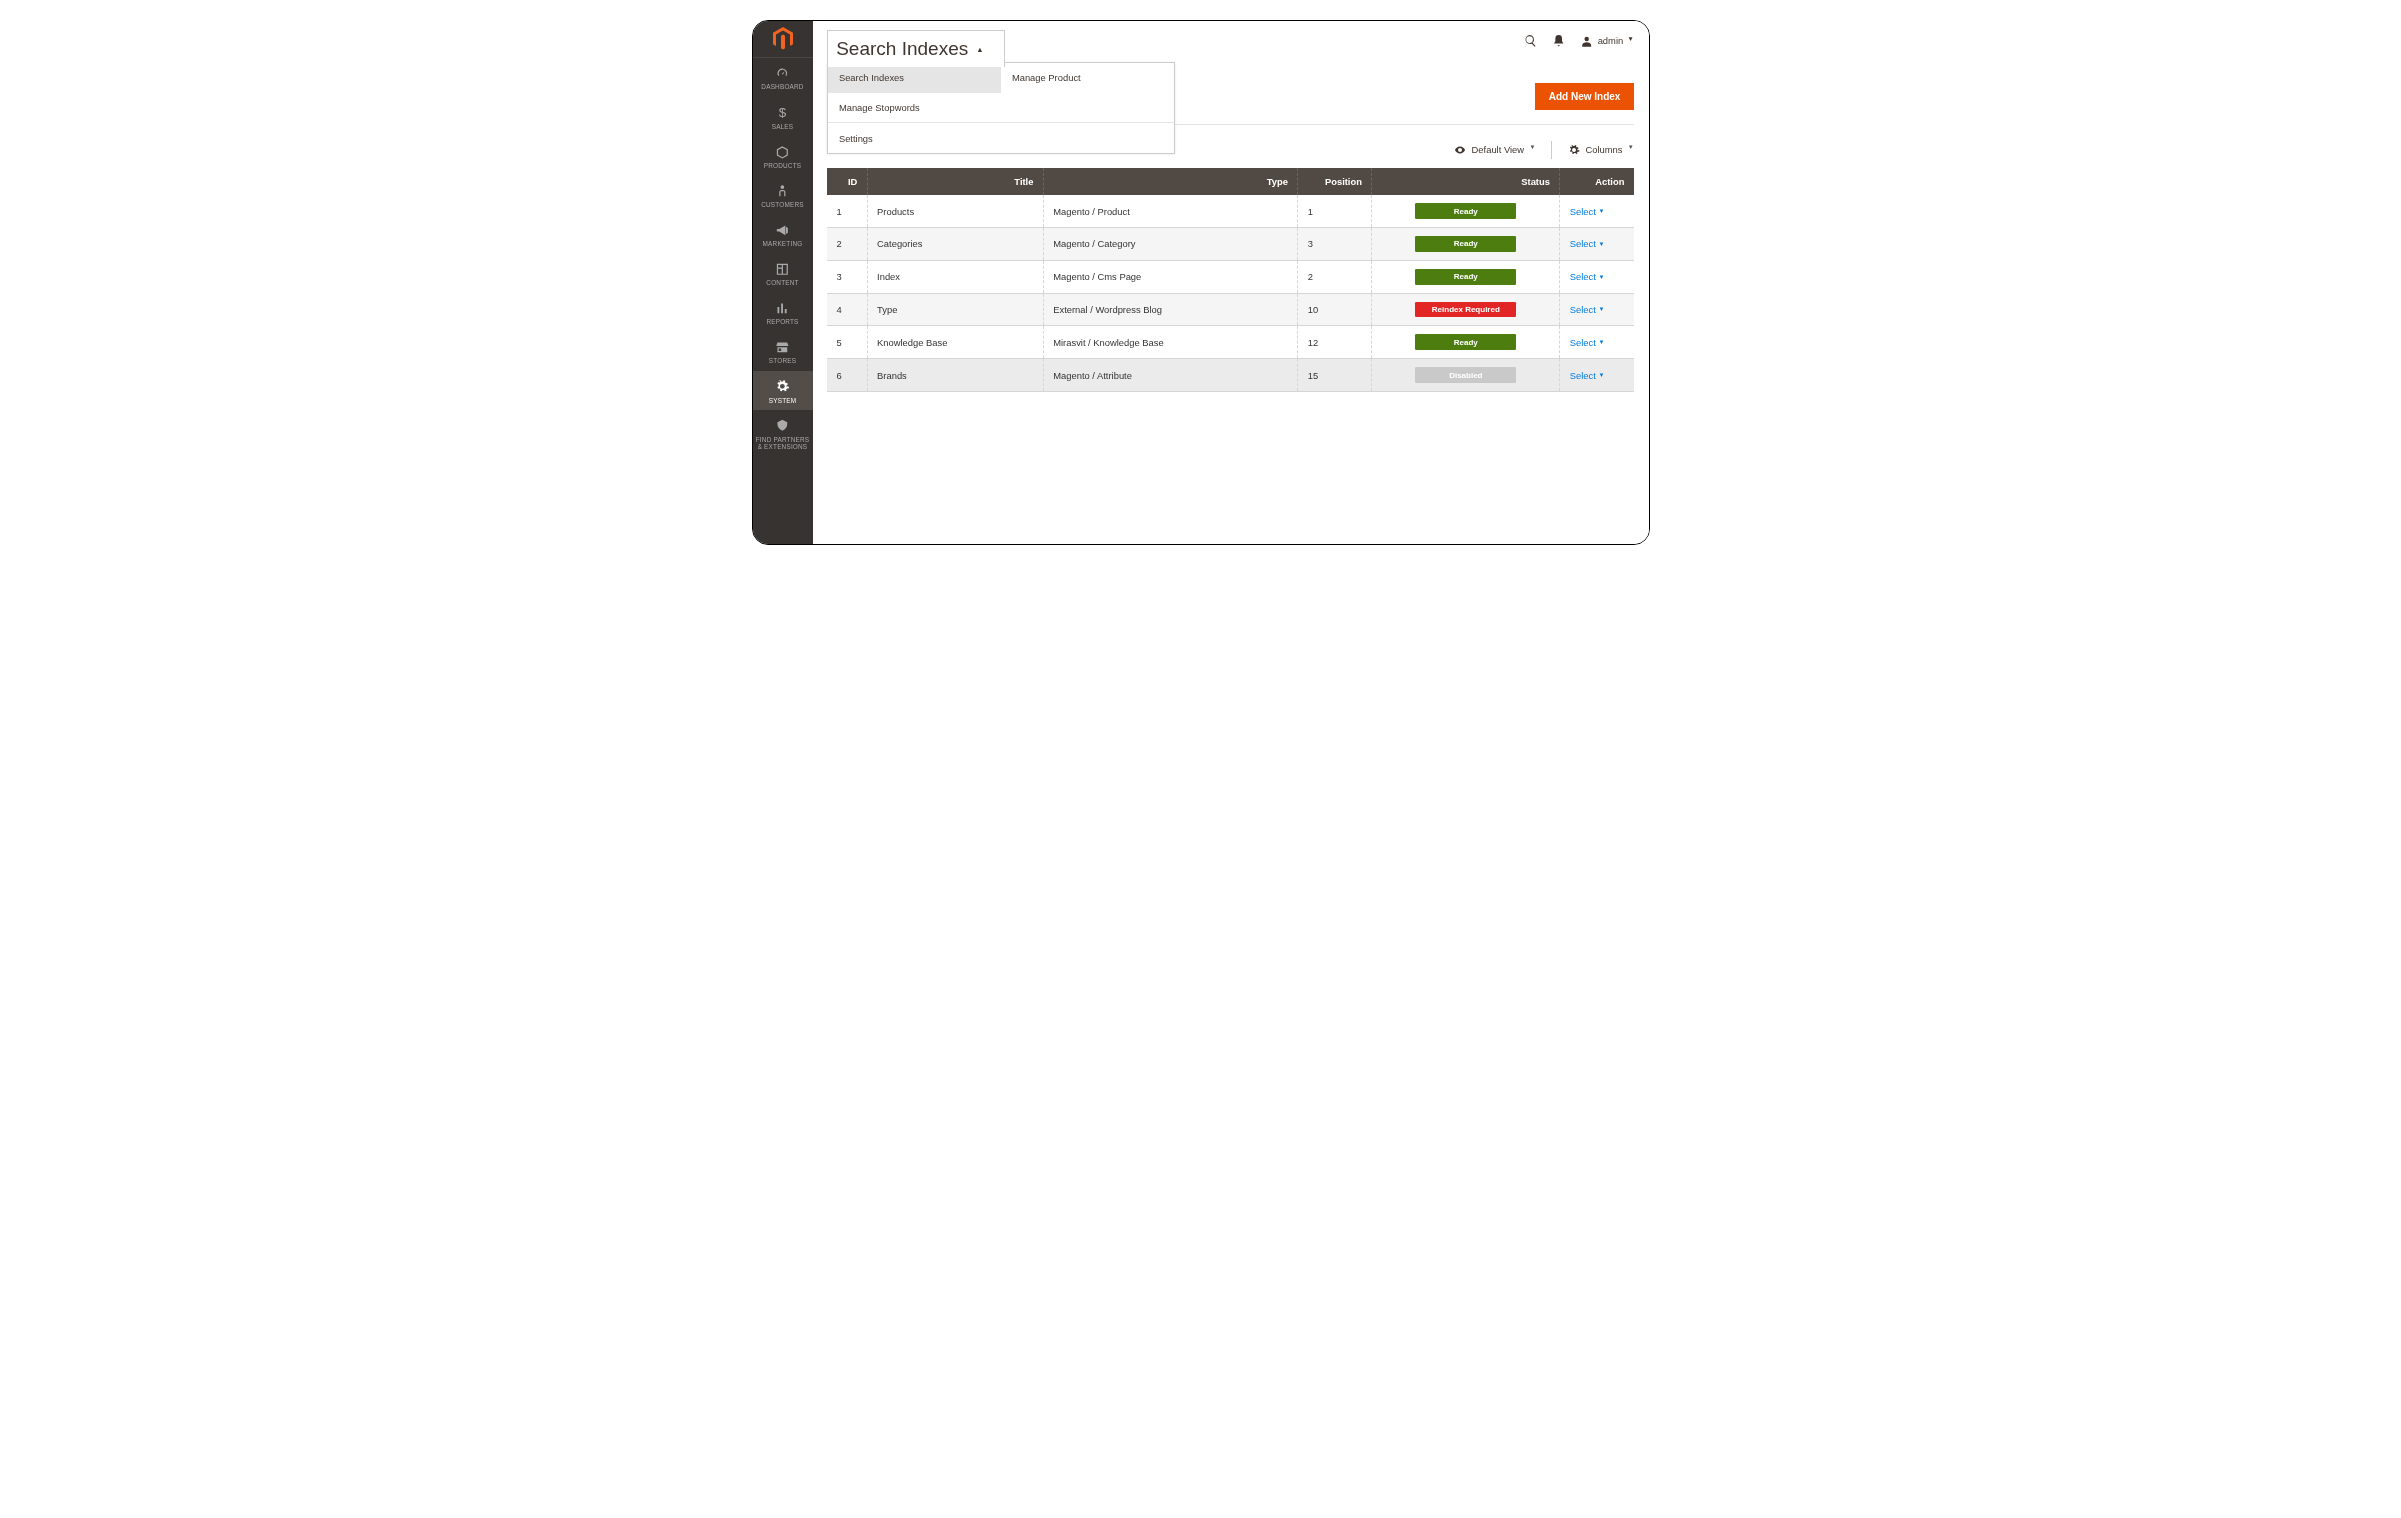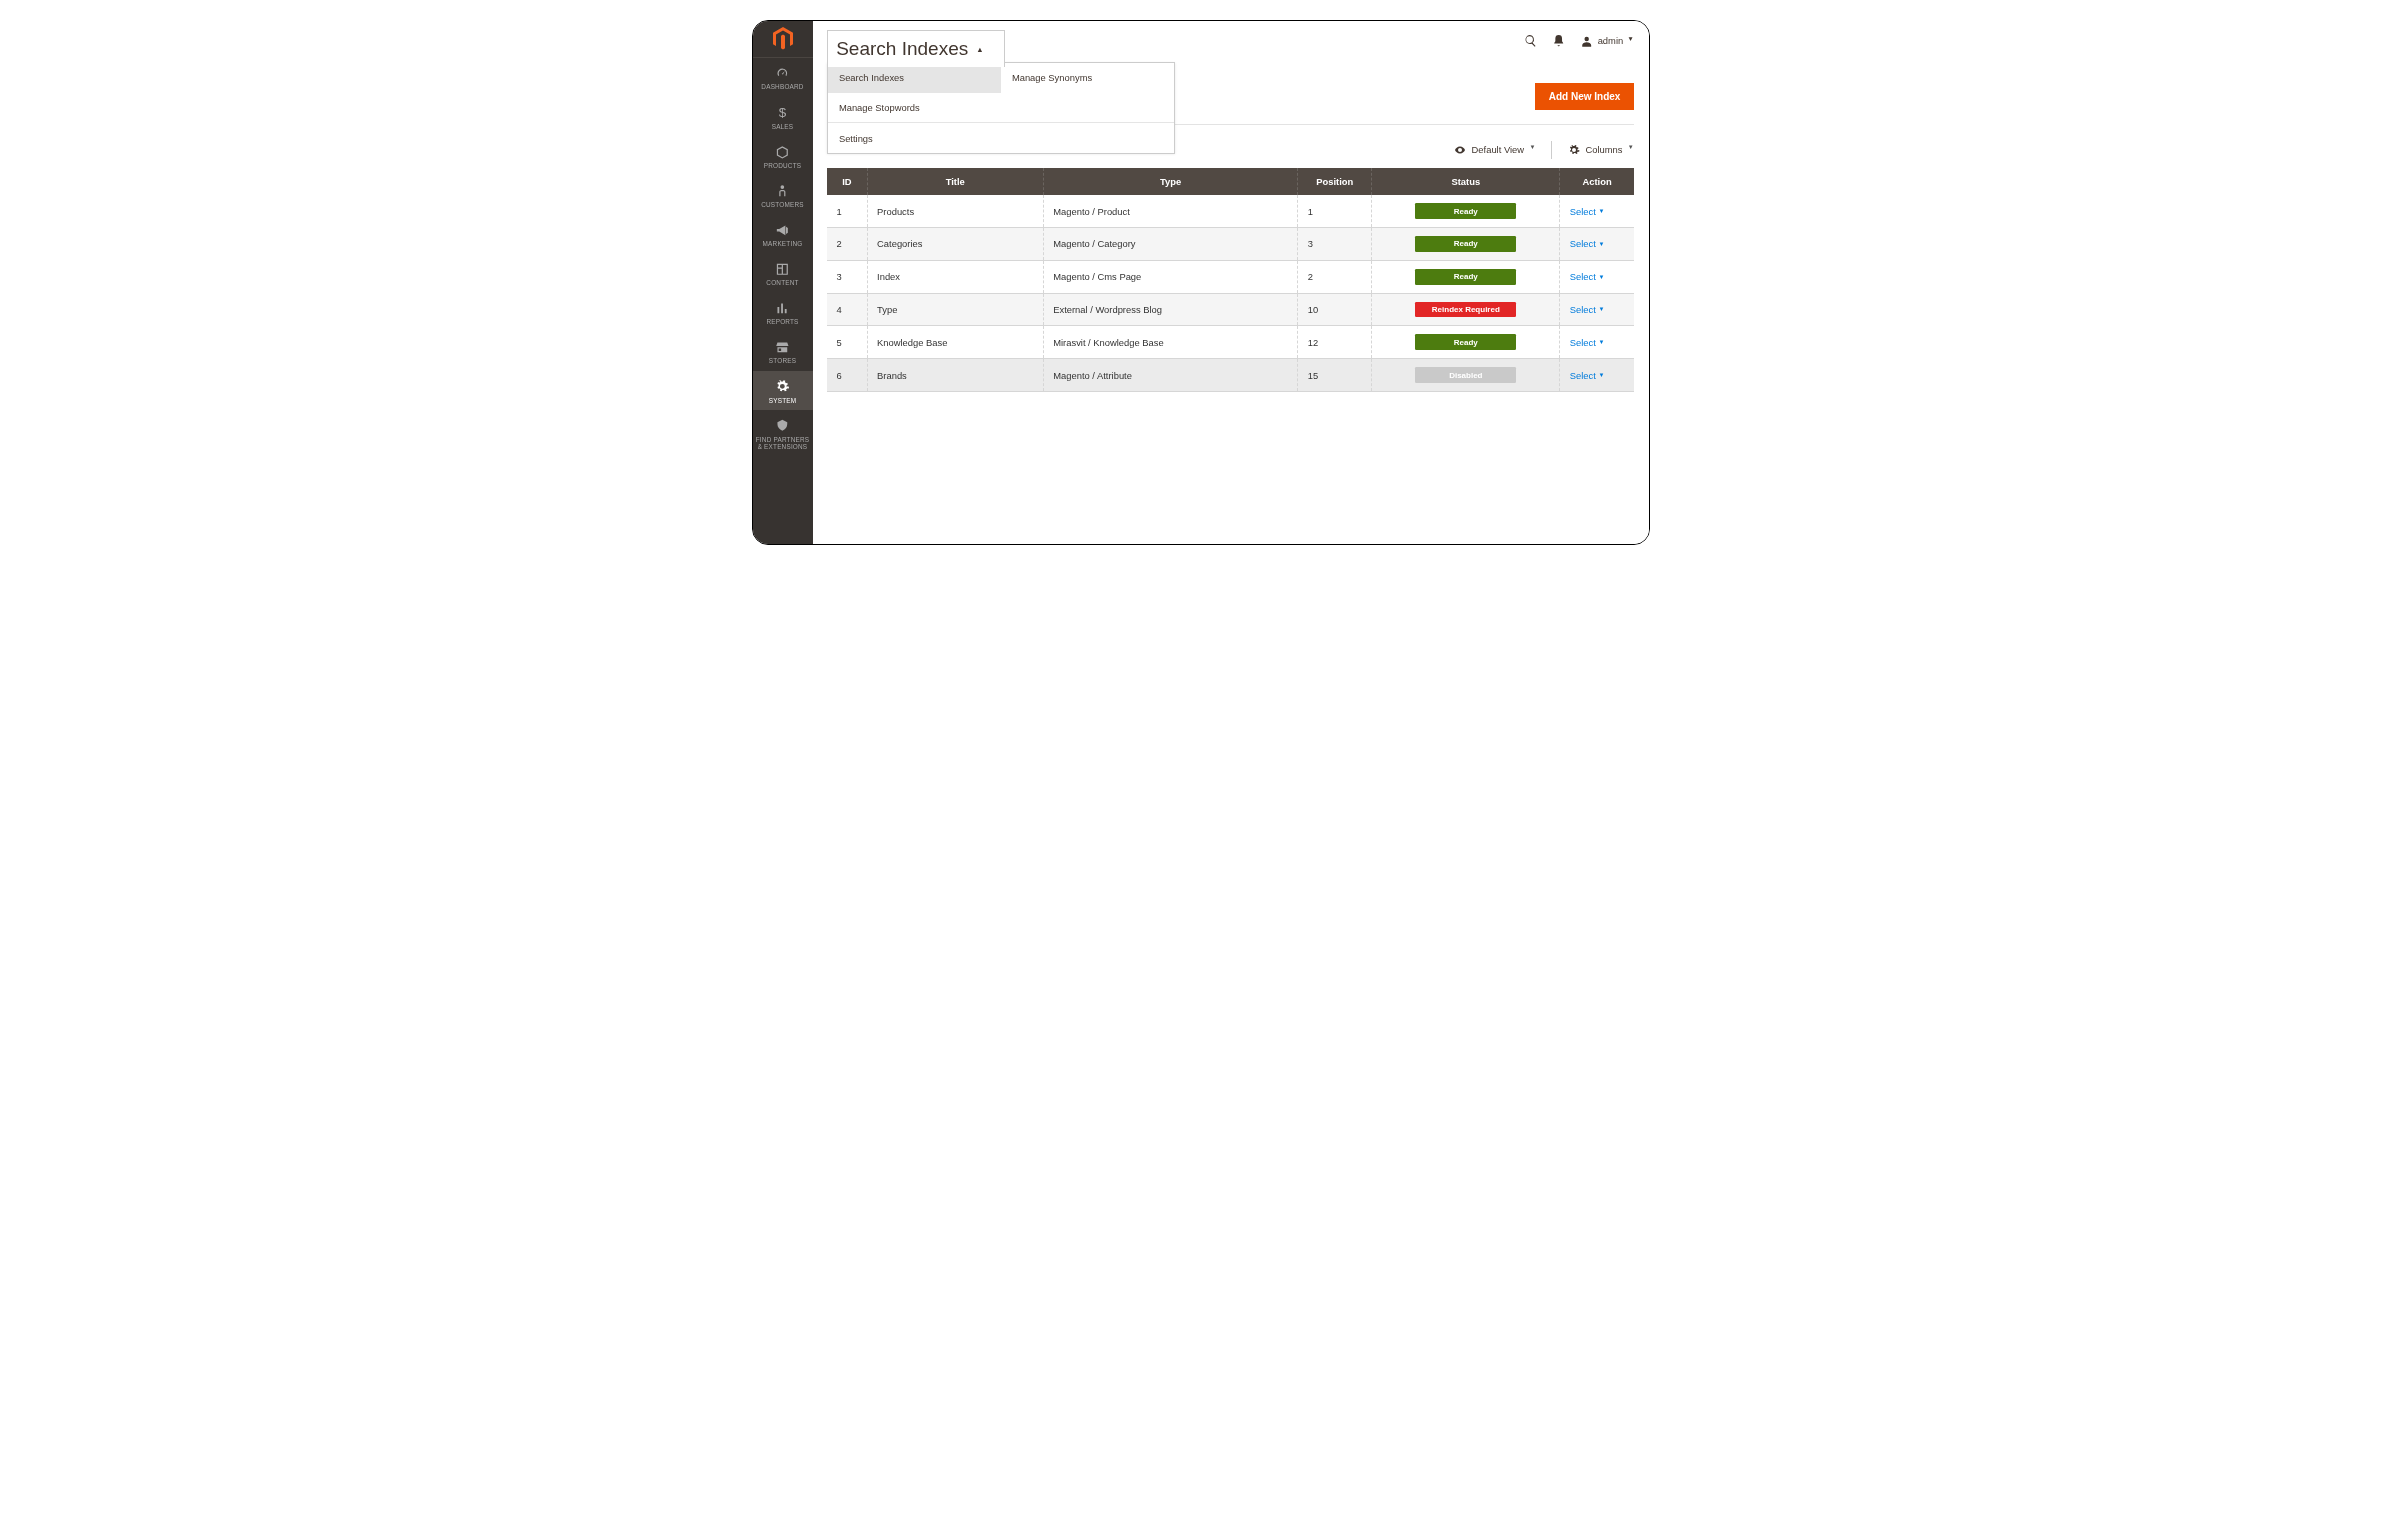--- a/index.html
+++ b/index.html
@@ -40,21 +40,21 @@
 .toolbar2 { display:flex; justify-content:space-between; align-items:center; margin-top:14.7px; }
 .records { font-size:9.4px; color:#41362f; }
 .pager { display:flex; align-items:center; gap:6.7px; font-size:9.4px; color:#41362f; }
 .input-box { border:0.7px solid #adadad; height:21.4px; text-align:center; font-size:9.4px; }
 .per-page-input { width:37px; }
 .page-input { width:30px; }
 .stepper { width:19px; height:21.4px; border:0.7px solid #adadad; background:#efefef; display:flex; align-items:center; justify-content:center; font-size:6.7px; cursor:pointer; }
 .nav-btn { width:21.4px; height:21.4px; border:0.7px solid #adadad; background:#efefef; display:flex; align-items:center; justify-content:center; color:#666; cursor:pointer; }
 .nav-btn.disabled { opacity:.6; }
 table.grid { width:100%; border-collapse:collapse; margin-top:9.4px; }
-table.grid thead th { background:#514943; color:#fff; font-weight:600; font-size:9.4px; text-align:center; padding:8px 9.4px; border-right:0.7px dashed rgba(255,255,255,.15); }
+table.grid thead th { background:#514943; color:#fff; font-weight:600; font-size:9.4px; text-align:right; padding:8px 9.4px; border-right:0.7px dashed rgba(255,255,255,.15); }
 table.grid thead th:last-child { border-right:none; }
 table.grid tbody td { padding:8px 9.4px; font-size:9.4px; color:#333; border-right:0.7px dashed #d6d6d6; border-bottom:0.7px solid #d6d6d6; }
 table.grid tbody td:last-child { border-right:none;margin-top:24px; }
 table.grid tbody tr:nth-child(even) td { background:#f5f5f5; }
 table.grid tbody tr:last-child td { background:#ebebeb; }
 .status-pill { display:inline-block; min-width:101px; text-align:center; padding:3.4px 6.7px; color:#fff; font-size:8px; font-weight:700; border-radius:1.3px; }
 .status-ready { background:#4d7c0f; }
 .status-reindex { background:#e22626; }
 .status-disabled { background:#c9c9c9; }
 .status-cell { text-align:center; }
@@ -137,21 +137,21 @@
 <div class="main">
   <div class="topbar">
     <div class="title-wrap">
       <div class="page-title">
         <span>Search Indexes</span>
         <span class="caret">▲</span>
       </div>
       <div class="dropdown">
         <div class="dropdown-grid">
           <div class="dropdown-item selected">Search Indexes</div>
-          <div class="dropdown-item">Manage Synonyms</div>
+          <div class="dropdown-item">Manage Product</div>
           <div class="dropdown-item">Manage Stopwords</div>
           <div></div>
           <div class="dropdown-sep"></div>
           <div class="dropdown-item">Settings</div>
         </div>
       </div>
     </div>
     <div class="topbar-right">
       <span><svg viewBox="0 0 24 24">
                   <path d="M10 2a8 8 0 015.3 13.9l5.4 5.4-1.4 1.4-5.4-5.4A8 8 0 1110 2zm0 2a6 6 0 100 12 6 6 0 000-12z"></path>

